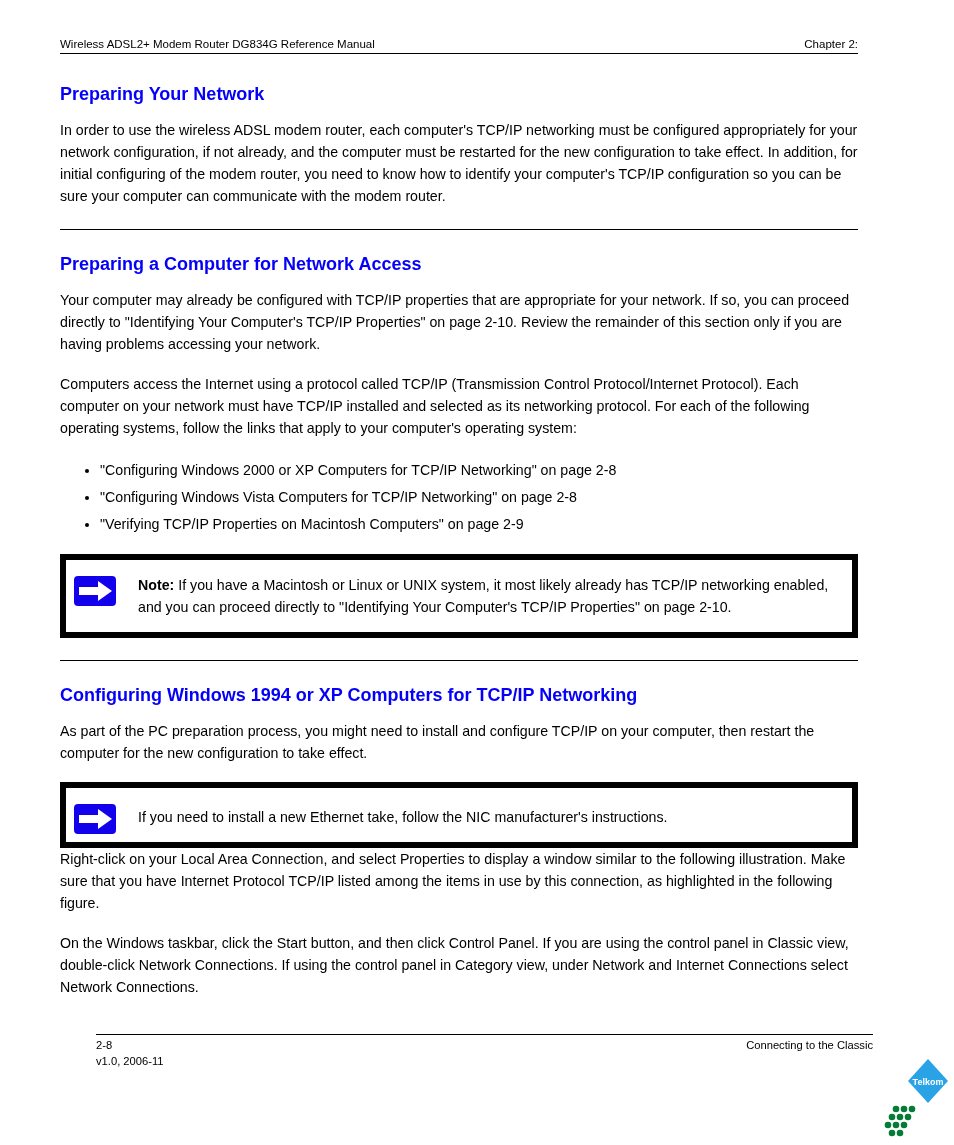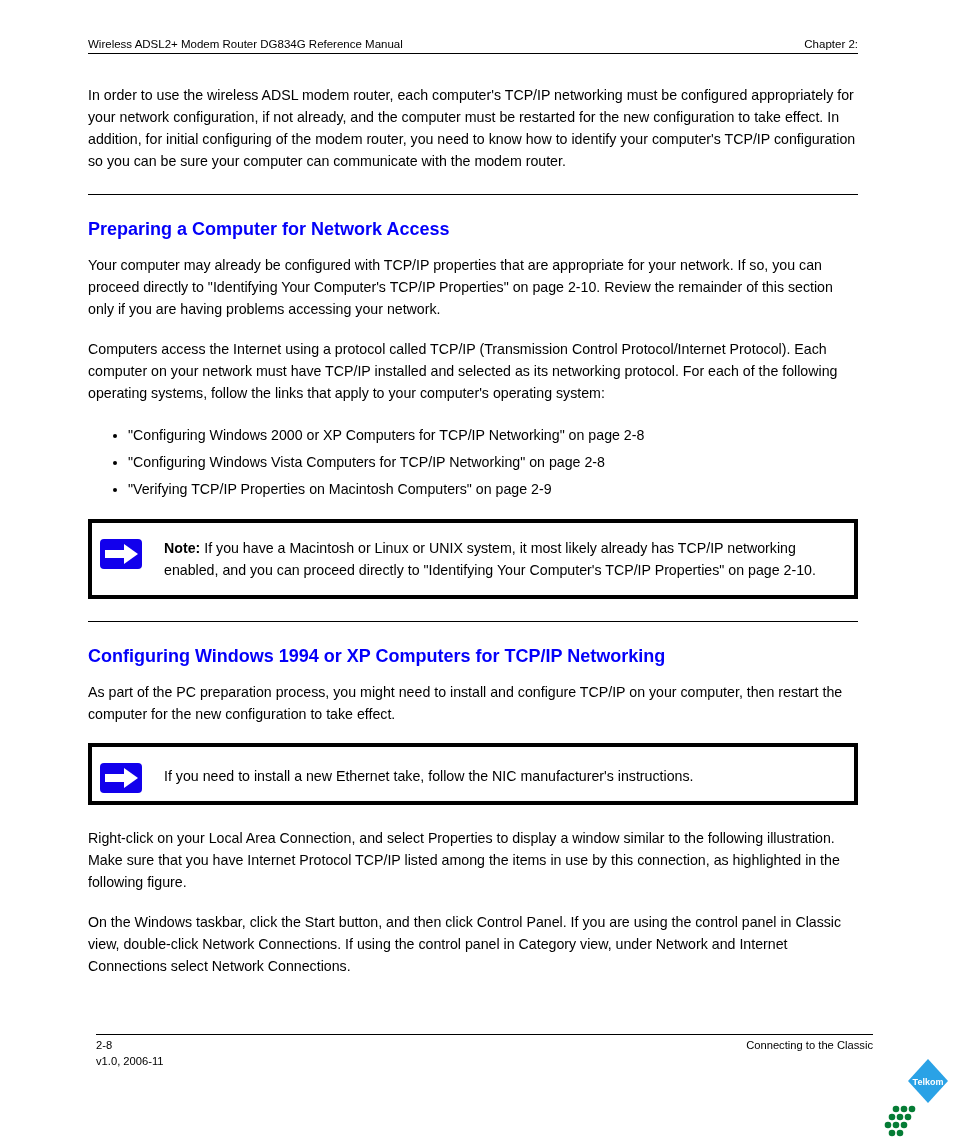--- a/index.html
+++ b/index.html
@@ -5,21 +5,21 @@
   * { margin: 0; padding: 0; box-sizing: border-box; }
   body {
     width: 954px;
     height: 1145px;
     background: #fff;
     font-family: Arial, Helvetica, sans-serif;
     color: #000;
     position: relative;
   }
   .page {
-    padding: 38px 96px 60px 88px;
+    padding: 38px 96px 60px 60px;
   }
   .header-row {
     display: flex;
     justify-content: space-between;
     font-size: 11.5px;
     padding-bottom: 3px;
   }
   .header-right { white-space: nowrap; }
   .hr-top { border: none; border-top: 1.5px solid #000; margin-bottom: 30px; }
   .section {
@@ -34,22 +34,21 @@
   .section p {
     font-size: 14.2px;
     line-height: 1.55;
     margin-bottom: 18px;
   }
   .hr-sec { border: none; border-top: 1.5px solid #000; margin: 22px 0 24px 0; }
   .bullets { margin: 6px 0 16px 40px; }
   .bullets li { font-size: 14.2px; line-height: 1.9; }
   .note-box {
     display: flex;
-    border: 4px solid #000000;
-    margin-bottom: 22px;
+    border: 6px solid #000000;
   }
   .note-icon-cell {
     width: 58px;
     display: flex;
     align-items: flex-start;
     justify-content: center;
     padding-top: 16px;
   }
   .note-text-cell {
     flex: 1;
@@ -90,20 +89,21 @@
 
 <div class="page">
 
   <div class="header-row">
     <span>Wireless ADSL2+ Modem Router DG834G Reference Manual</span>
     <span class="header-right">Chapter 2:</span>
   </div>
   <hr class="hr-top">
 
   <div class="section">
+    <h2>Preparing Your Network</h2>
     <p>In order to use the wireless ADSL modem router, each computer's TCP/IP networking must be configured appropriately for your network configuration, if not already, and the computer must be restarted for the new configuration to take effect. In addition, for initial configuring of the modem router, you need to know how to identify your computer's TCP/IP configuration so you can be sure your computer can communicate with the modem router.</p>
   </div>
 
   <hr class="hr-sec">
 
   <div class="section">
     <h2>Preparing a Computer for Network Access</h2>
     <p>Your computer may already be configured with TCP/IP properties that are appropriate for your network. If so, you can proceed directly to "Identifying Your Computer's TCP/IP Properties" on page 2-10. Review the remainder of this section only if you are having problems accessing your network.</p>
     <p>Computers access the Internet using a protocol called TCP/IP (Transmission Control Protocol/Internet Protocol). Each computer on your network must have TCP/IP installed and selected as its networking protocol. For each of the following operating systems, follow the links that apply to your computer's operating system:</p>
     <ul class="bullets">

